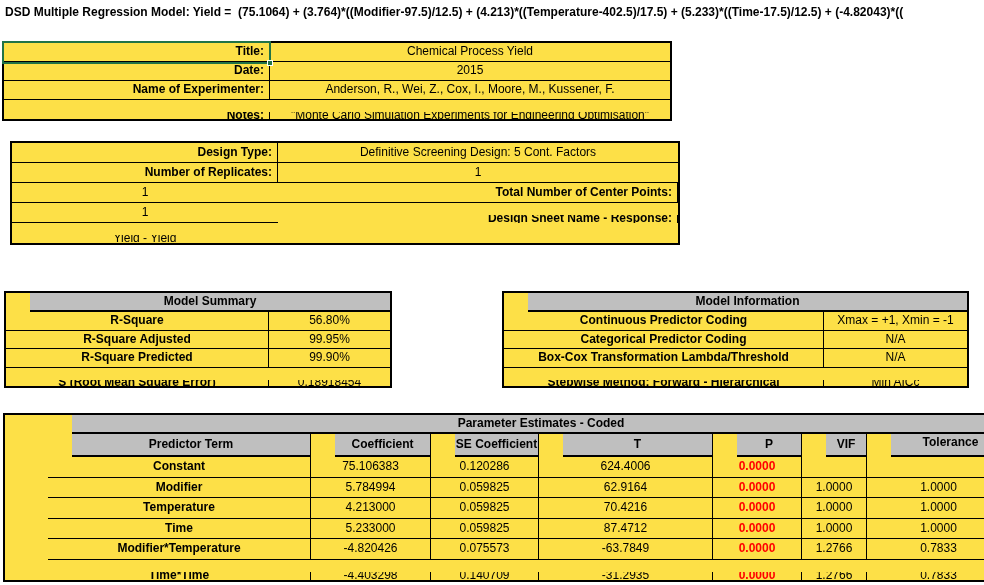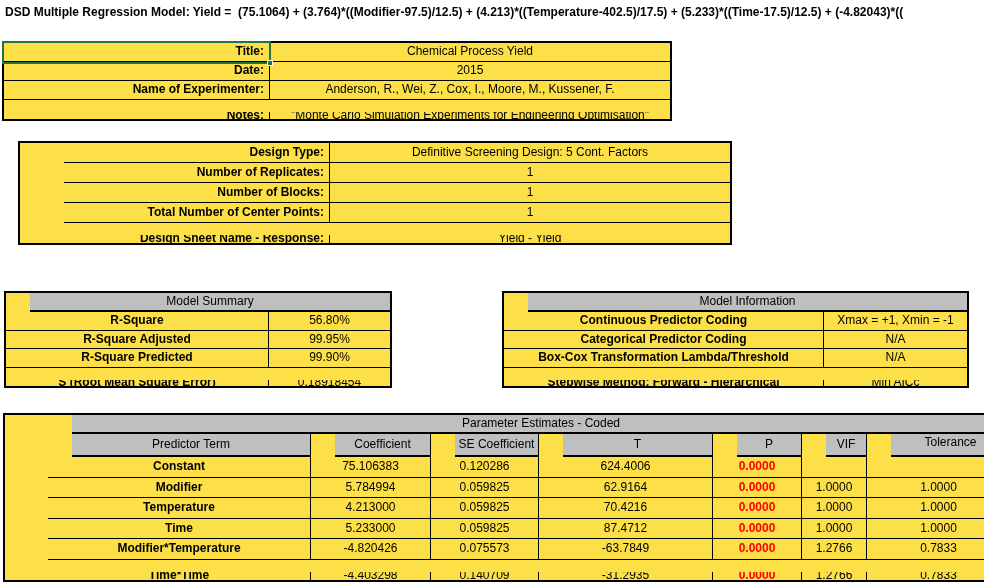--- a/index.html
+++ b/index.html
@@ -33,28 +33,28 @@
     border-bottom:1px solid var(--bk);
     display:flex; align-items:center; justify-content:center;
     font-size:12px; line-height:1.1;
     white-space:nowrap; overflow:hidden;
     padding:0 2px;
   }
   .lc{ border-right:none; }
   .lr{ border-bottom:none;margin-top:12px; }
   .rt{ justify-content:flex-end; padding-right:5px; font-weight:bold; }
   .b{ font-weight:bold; }
-  .g{ background:var(--gray); font-weight:normal;margin-left:24px; }
+  .g{ background:var(--gray); font-weight:bold;margin-left:24px; }
   .span{ grid-column:1 / -1; }
   .bb2{ border-bottom-width:2px; }
   .red{ color:var(--red); font-weight:bold; }
   .topal{ align-items:flex-start; padding-top:2px; }
 
   #experiment-info{ left:2px; top:41px; grid-template-columns:266px 400px; grid-auto-rows:19px; }
-  #design-info{ left:18px; top:141px; grid-template-columns:266px 400px; grid-auto-rows:20px;padding-left:44px; }
+  #design-info{ left:10px; top:141px; grid-template-columns:266px 400px; grid-auto-rows:20px; }
   #model-summary{ left:4px; top:291px; grid-template-columns:263px 121px; grid-template-rows:19px repeat(4,18.5px); }
   #model-information{ left:502px; top:291px; grid-template-columns:320px 143px; grid-template-rows:19px repeat(4,18.5px); }
   #parameter-estimates{ left:3px; top:413px; grid-template-columns:263px 120px 108px 174px 89px 65px 143px; grid-template-rows:19px 23px repeat(6,20.5px);padding-left:43px; }
 
   .sel{
     position:absolute; left:2px; top:41px; width:269px; height:23px;
     border:2px solid var(--green);
     pointer-events:none; z-index:5;
   }
   .sel .handle{
@@ -83,21 +83,20 @@
 
 <div class="sel">
   <div class="handle"></div>
 </div>
 
 <div class="t" id="design-info">
   <div class="c rt">Design Type:</div>
   <div class="c lc">Definitive Screening Design: 5 Cont. Factors</div>
   <div class="c rt">Number of Replicates:</div>
   <div class="c lc">1</div>
-  <div class="c rt">Number of Blocks:</div>
   <div class="c lc">1</div>
   <div class="c rt">Total Number of Center Points:</div>
   <div class="c lc">1</div>
   <div class="c rt lr">Design Sheet Name - Response:</div>
   <div class="c lc lr">Yield - Yield</div>
 </div>
 
 <div class="t" id="model-summary">
   <div class="c lc span g bb2">Model Summary</div>
   <div class="c b">R-Square</div>

